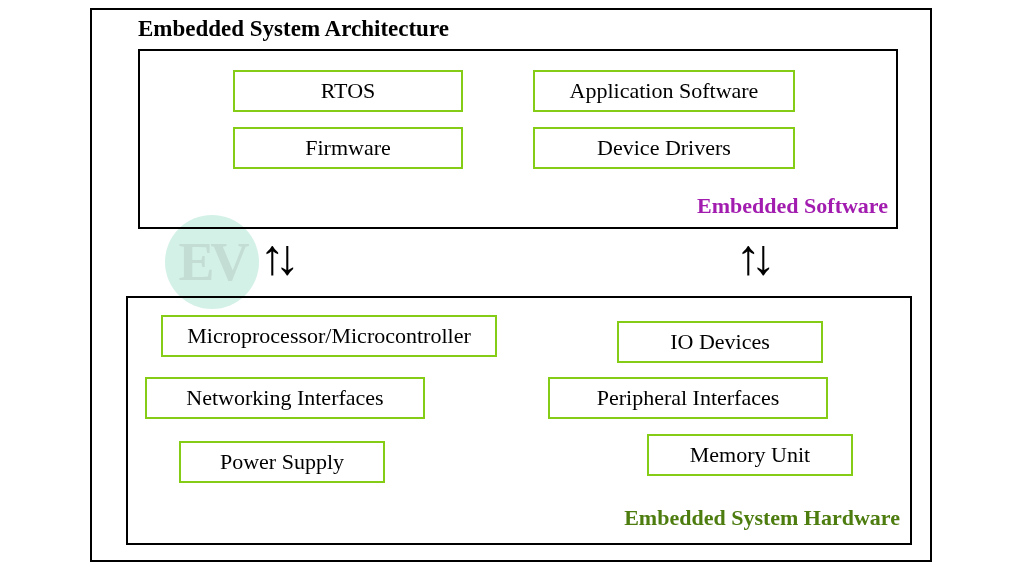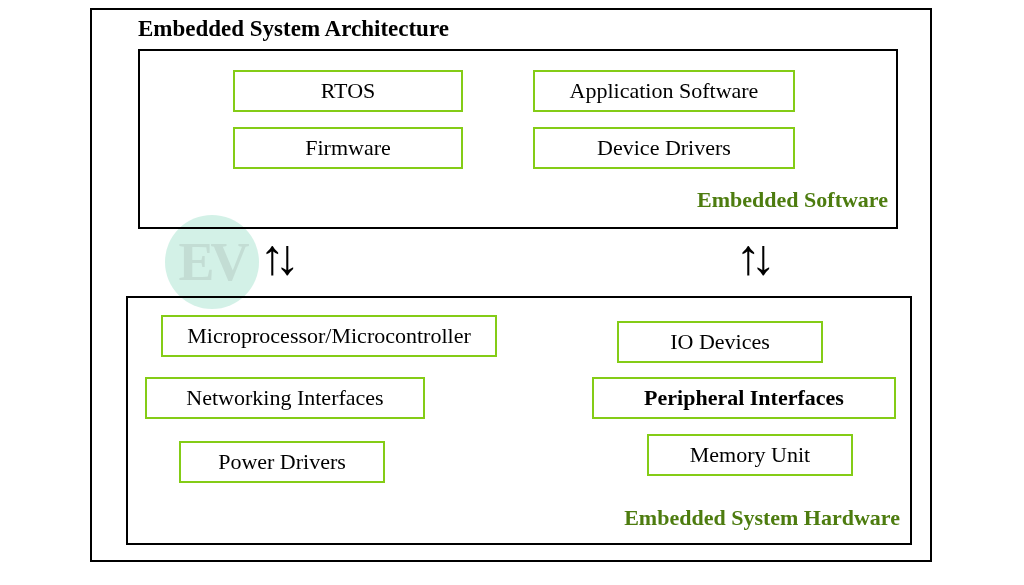--- a/index.html
+++ b/index.html
@@ -56,32 +56,32 @@
     white-space: nowrap;
   }
   .box-rtos { left: 233px; top: 70px; width: 230px; height: 42px; }
   .box-firmware { left: 233px; top: 127px; width: 230px; height: 42px; }
   .box-appsw { left: 533px; top: 70px; width: 262px; height: 42px; }
   .box-devdrv { left: 533px; top: 127px; width: 262px; height: 42px; }
 
   .software-label {
     position: absolute;
     right: 136px;
-    top: 187px;
+    top: 193px;
     font-size: 22px;
     font-weight: bold;
-    color: #4d7c0f;
+    color: #a21caf;
   }
 
   .box-mpu { left: 161px; top: 315px; width: 336px; height: 42px; }
   .box-neti { left: 145px; top: 377px; width: 280px; height: 42px; }
   .box-pwr  { left: 179px; top: 441px; width: 206px; height: 42px; }
 
   .box-io   { left: 617px; top: 321px; width: 206px; height: 42px; }
-  .box-peri { left: 592px; top: 377px; width: 304px; height: 42px; font-weight: bold; }
+  .box-peri { left: 548px; top: 377px; width: 280px; height: 42px; }
   .box-mem  { left: 647px; top: 434px; width: 206px; height: 42px; }
 
   .hardware-label {
     position: absolute;
     right: 124px;
     top: 505px;
     font-size: 22px;
     font-weight: bold;
     color: #4d7c0f;
   }
@@ -157,21 +157,21 @@
 
 <div class="hardware-box"></div>
 
 <div class="component-box box-mpu">
   <span>Microprocessor/Microcontroller</span>
 </div>
 <div class="component-box box-neti">
   <span>Networking Interfaces</span>
 </div>
 <div class="component-box box-pwr">
-  <span>Power Drivers</span>
+  <span>Power Supply</span>
 </div>
 <div class="component-box box-io">
   <span>IO Devices</span>
 </div>
 <div class="component-box box-peri">
   <span>Peripheral Interfaces</span>
 </div>
 <div class="component-box box-mem">
   <span>Memory Unit</span>
 </div>

